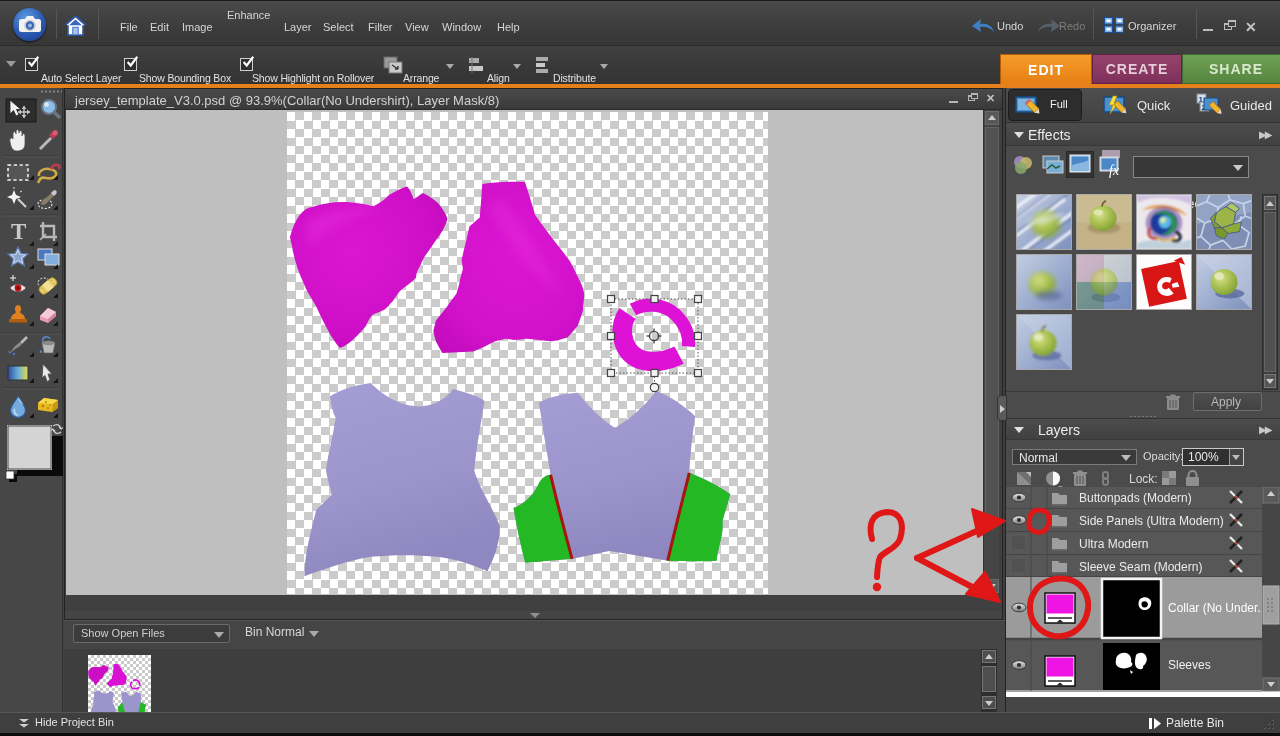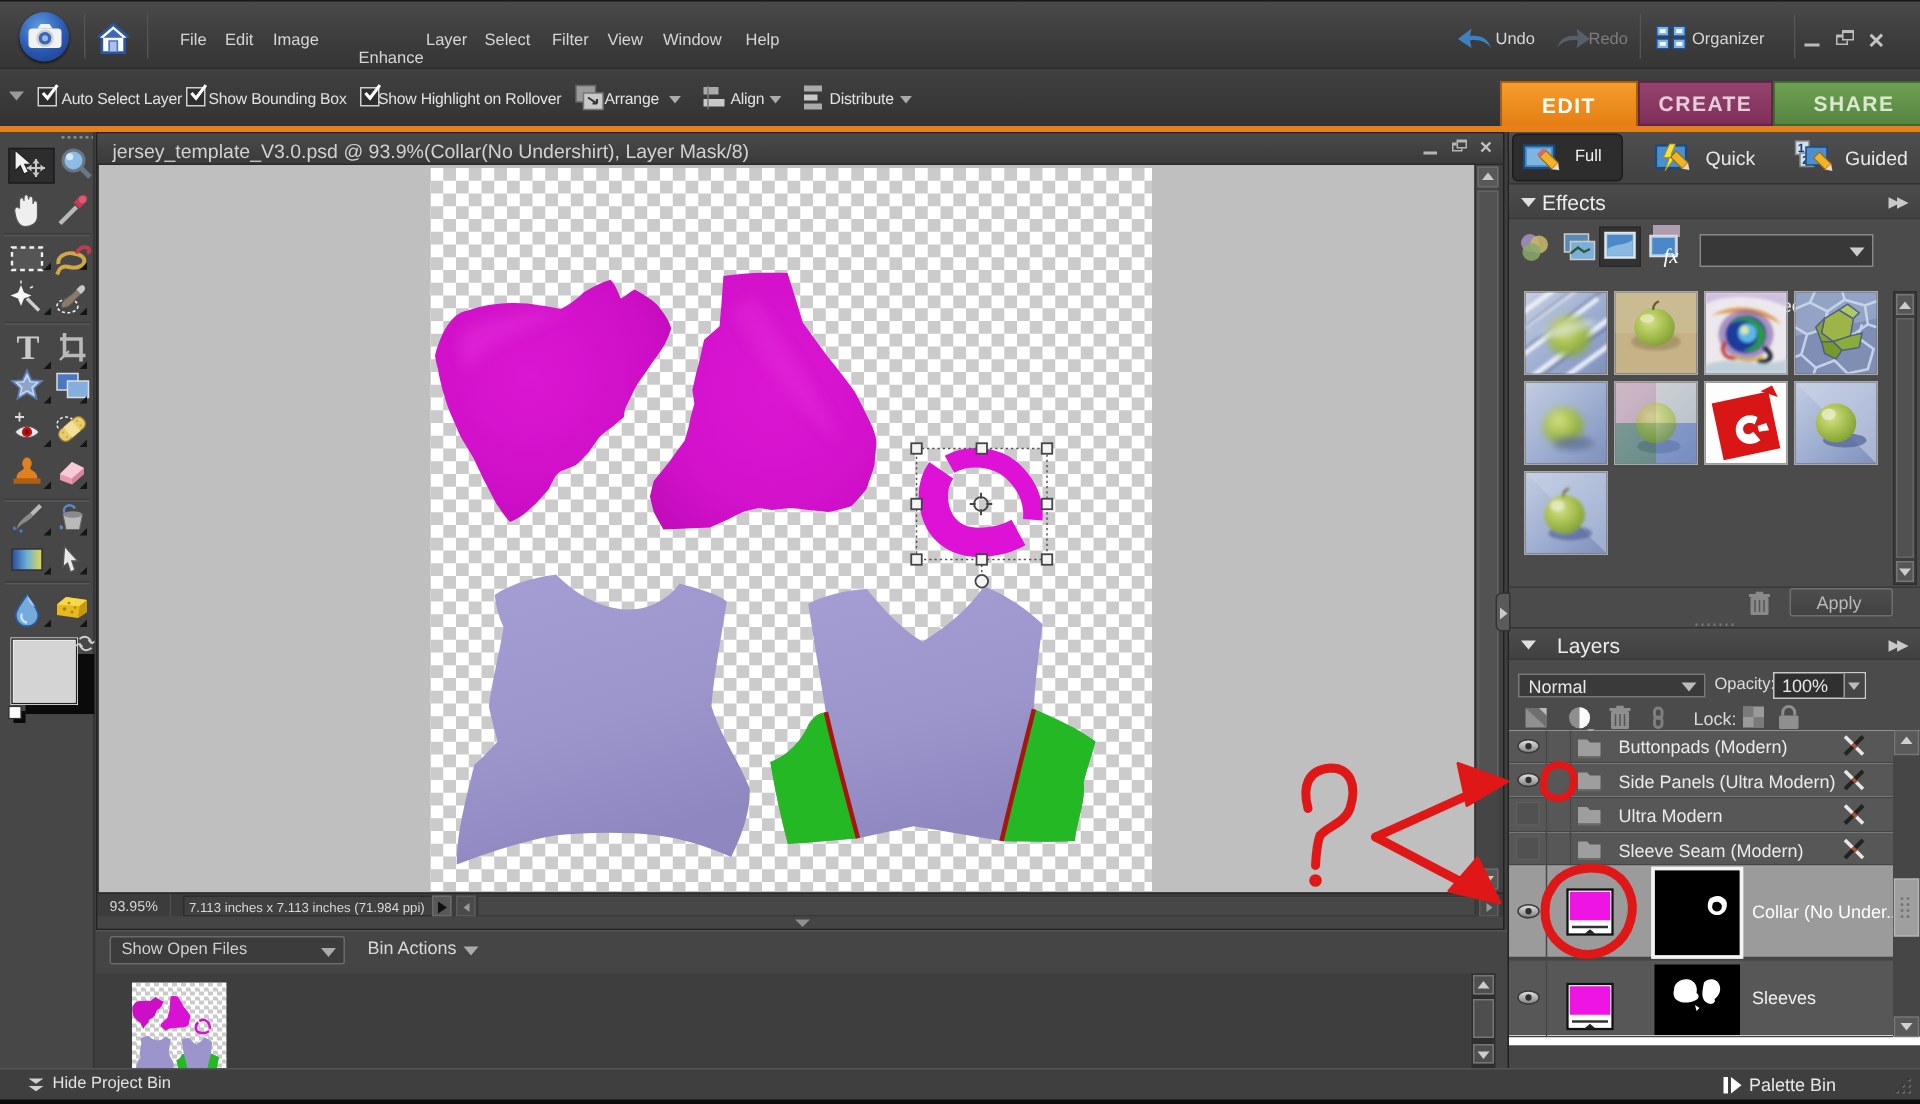--- a/index.html
+++ b/index.html
@@ -1,21 +1,21 @@
 <!DOCTYPE html>
 <html><head>
 <meta charset="utf-8">
 <style>
   * { margin:0; padding:0; box-sizing:border-box; }
   html,body { width:1280px; height:736px; overflow:hidden; background:#3f3f3f;
     font-family:"Liberation Sans", sans-serif; }
   .abs { position:absolute; }
   #stage { position:relative; width:1280px; height:736px; }
   .txt { color:#d6d6d6; font-size:11px; }
-  .tb { position:absolute; color:#e2e2e2; font-size:10.5px; letter-spacing:-0.15px; }
+  .tb { position:absolute; color:#e2e2e2; font-size:10.5px; letter-spacing:-0.15px;margin-top:12px; }
 </style>
 </head>
 <body>
 <div id="stage">
 
   <div class="abs" id="menubar" style="left:0;top:0;width:1280px;height:46px;
     background:linear-gradient(#4a4a4a,#3c3c3c 60%,#363636);border-top:1px solid #1a1a1a;border-bottom:1px solid #2b2b2b;">
 
     <div class="abs" style="left:13px;top:7px;width:33px;height:33px;border-radius:50%;
       background:radial-gradient(circle at 40% 30%, #5d9be2, #2a58b0 55%, #173a85);box-shadow:0 1px 2px #111;"></div>
@@ -32,21 +32,21 @@
       <path d="M11.5 2.5 L20.5 10.2 L18.2 10.2 L18.2 19.2 L4.8 19.2 L4.8 10.2 L2.5 10.2 Z" fill="#ffffff"></path>
       <path d="M11.5 4.5 L18 10.2 L5 10.2 Z" fill="#3a67c0"></path>
       <rect x="8.2" y="11.8" width="6.6" height="7.4" fill="#4a77cc"></rect>
       <rect x="9.3" y="12.8" width="4.4" height="6.4" fill="#ffffff" opacity="0.55"></rect>
     </svg>
     <div class="abs" style="left:98px;top:8px;width:1px;height:30px;background:#2c2c2c;border-right:1px solid #555;"></div>
 
     <div class="abs txt" style="left:120px;top:20px;">File</div>
     <div class="abs txt" style="left:150px;top:20px;">Edit</div>
     <div class="abs txt" style="left:182px;top:20px;">Image</div>
-    <div class="abs txt" style="left:227px;top:32px;margin-left:12px;">Enhance</div>
+    <div class="abs txt" style="left:227px;top:8px;">Enhance</div>
     <div class="abs txt" style="left:284px;top:20px;">Layer</div>
     <div class="abs txt" style="left:323px;top:20px;">Select</div>
     <div class="abs txt" style="left:368px;top:20px;">Filter</div>
     <div class="abs txt" style="left:405px;top:20px;">View</div>
     <div class="abs txt" style="left:442px;top:20px;">Window</div>
     <div class="abs txt" style="left:497px;top:20px;">Help</div>
 
     <svg class="abs" style="left:972px;top:18px;" width="24" height="14" viewBox="0 0 24 14">
       <path d="M22 13 C20 6 14 4 8 5 L9 0 L0 7 L9 13 L8 8 C14 7 19 9 22 13 Z" fill="#3f7fc4"></path>
     </svg>
@@ -401,49 +401,32 @@
     </div>
 
     <div class="abs" style="left:918px;top:21px;width:16px;height:485px;background:#454545;border-left:1px solid #333;">
       <div class="abs" style="left:1px;top:1px;width:14px;height:14px;background:#585858;border:1px solid #6a6a6a;"></div>
       <div class="abs" style="left:4px;top:5px;width:0;height:0;border-left:4px solid transparent;border-right:4px solid transparent;border-bottom:5px solid #c9c9c9;"></div>
       <div class="abs" style="left:1px;top:17px;width:14px;height:395px;background:#525252;border:1px solid #636363;"></div>
       <div class="abs" style="left:1px;top:469px;width:14px;height:14px;background:#585858;border:1px solid #6a6a6a;"></div>
       <div class="abs" style="left:4px;top:474px;width:0;height:0;border-left:4px solid transparent;border-right:4px solid transparent;border-top:5px solid #c9c9c9;"></div>
     </div>
 
-    <div class="abs" style="left:0;top:506px;width:937px;height:16px;background:#3c3c3c;border-top:1px solid #2a2a2a;">
-      <div class="abs" style="left:8px;top:3px;color:#d8d8d8;font-size:9.5px;">93.95%</div>
-      <div class="abs" style="left:48px;top:0;width:1px;height:16px;background:#2a2a2a;border-right:1px solid #4e4e4e;"></div>
-      <div class="abs" style="left:57px;top:1px;width:172px;height:14px;border:1px solid #2e2e2e;background:#404040;">
-        <div class="abs" style="left:3px;top:2px;color:#d8d8d8;font-size:8.8px;white-space:nowrap;">7.113 inches x 7.113 inches (71.984 ppi)</div>
-      </div>
-      <div class="abs" style="left:223px;top:1px;width:13px;height:14px;background:#585858;border:1px solid #6a6a6a;">
-        <div class="abs" style="left:3px;top:3px;width:0;height:0;border-top:4px solid transparent;border-bottom:4px solid transparent;border-left:6px solid #111;"></div>
-      </div>
-      <div class="abs" style="left:239px;top:1px;width:13px;height:14px;background:#4a4a4a;border:1px solid #5a5a5a;">
-        <div class="abs" style="left:4px;top:4px;width:0;height:0;border-top:3px solid transparent;border-bottom:3px solid transparent;border-right:4px solid #999;"></div>
-      </div>
-      <div class="abs" style="left:253px;top:1px;width:666px;height:14px;background:#474747;border:1px solid #393939;"></div>
-      <div class="abs" style="left:921px;top:1px;width:13px;height:14px;background:#4a4a4a;border:1px solid #5a5a5a;">
-        <div class="abs" style="left:4px;top:4px;width:0;height:0;border-top:3px solid transparent;border-bottom:3px solid transparent;border-left:4px solid #999;"></div>
-      </div>
-    </div>
 
     <div class="abs" style="left:0;top:522px;width:937px;height:8px;background:#454545;">
       <div class="abs" style="left:465px;top:2px;width:0;height:0;border-left:5px solid transparent;border-right:5px solid transparent;border-top:5px solid #8f8f8f;"></div>
     </div>
   </div>
 
   <div class="abs" id="bin" style="left:64px;top:620px;width:941px;height:92px;background:#454545;border-top:1px solid #555;">
     <div class="abs" style="left:9px;top:3px;width:157px;height:19px;background:#3c3c3c;border:1px solid #6a6a6a;border-radius:2px;">
       <div class="abs" style="left:7px;top:2px;color:#cfcfcf;font-size:11px;">Show Open Files</div>
       <div class="abs" style="left:140px;top:7px;width:0;height:0;border-left:5px solid transparent;border-right:5px solid transparent;border-top:6px solid #aaa;"></div>
     </div>
-    <div class="abs" style="left:181px;top:4px;color:#d8d8d8;font-size:12px;">Bin Actions</div>
+    <div class="abs" style="left:181px;top:4px;color:#d8d8d8;font-size:12px;">Bin Normal</div>
     <div class="abs" style="left:245px;top:10px;width:0;height:0;border-left:5px solid transparent;border-right:5px solid transparent;border-top:6px solid #aaa;"></div>
 
     <div class="abs" style="left:0;top:28px;width:917px;height:64px;background:#3e3e3e;"></div>
 
     <div class="abs" id="binthumb" style="left:24px;top:34px;width:63px;height:58px;background:conic-gradient(#cacaca 25%,#ffffff 25% 50%,#cacaca 50% 75%,#ffffff 75%);
       background-size:6px 6px;">
       <svg class="abs" style="left:0;top:0;" width="63" height="58" viewBox="0 0 63 58">
         <g transform="scale(0.131)">
           <path d="M16.5 102.9 C22 96 45 92 62.9 92.4 C75 92.2 86 93.5 92.8 93.9 C103 90 112 80 119.8 74.4 C121.5 73.5 123.5 74 124.3 75.9 C130 84 152 90 160.2 96.9 C158 104 156 110.5 152.7 116.3 C148.5 123.5 144 128 140.7 132.8 C135.5 136 129.5 138.5 127.2 141.8 C125 144 124.5 145.8 124.2 147.8 C121 154.5 118 160.5 116.8 167.3 C111.5 172.5 107.5 176.5 103.3 180.7 C97.5 184.5 91 186.6 86.8 189.7 C84.5 194.5 84 199.5 83.8 204.7 C77 211.5 68 218.5 62.9 225.6 C61.5 229 60.5 232.5 59.9 236.1 C52.5 226.5 46.5 213.5 41.9 204.7 C34.5 200 27 195.5 22.4 189.7 C15.5 183 9.5 174.5 6 167.2 C2.5 157.5 1.8 147.5 1.5 138.8 C1.5 132.5 2 127 3 122.4 C6.5 115 11.5 108 16.5 102.9 Z" fill="#cc0ec6"></path>
           <path d="M197.6 70 C208 68.5 221 69.5 232 71.5 C244 88 256 106 263.4 123.9 C274 137.5 290 152 296.4 168.8 C295.5 185.5 291.5 203 287.4 216.7 C281 222 272 226.5 264.9 228.6 C258.5 229.5 251.5 229 245.4 228.6 C227 230.5 209.5 232.5 191.6 234.7 C185 238 178.5 241.8 172.1 245.1 C162.5 238.5 152.5 230 145.2 222.7 C146 217.5 147.5 212.5 149.7 207.7 C159.5 198.5 171.5 189.5 179.6 180.8 C181.3 176.8 182 172.5 182.6 168.8 C184.8 161.5 187 154.5 188.6 147.8 C189.9 143.5 191 139.5 191.6 135.8 C192.8 119 193.8 101 194.6 84.9 C195.3 79.5 196.3 74.5 197.6 70 Z" fill="#d911d3"></path>

